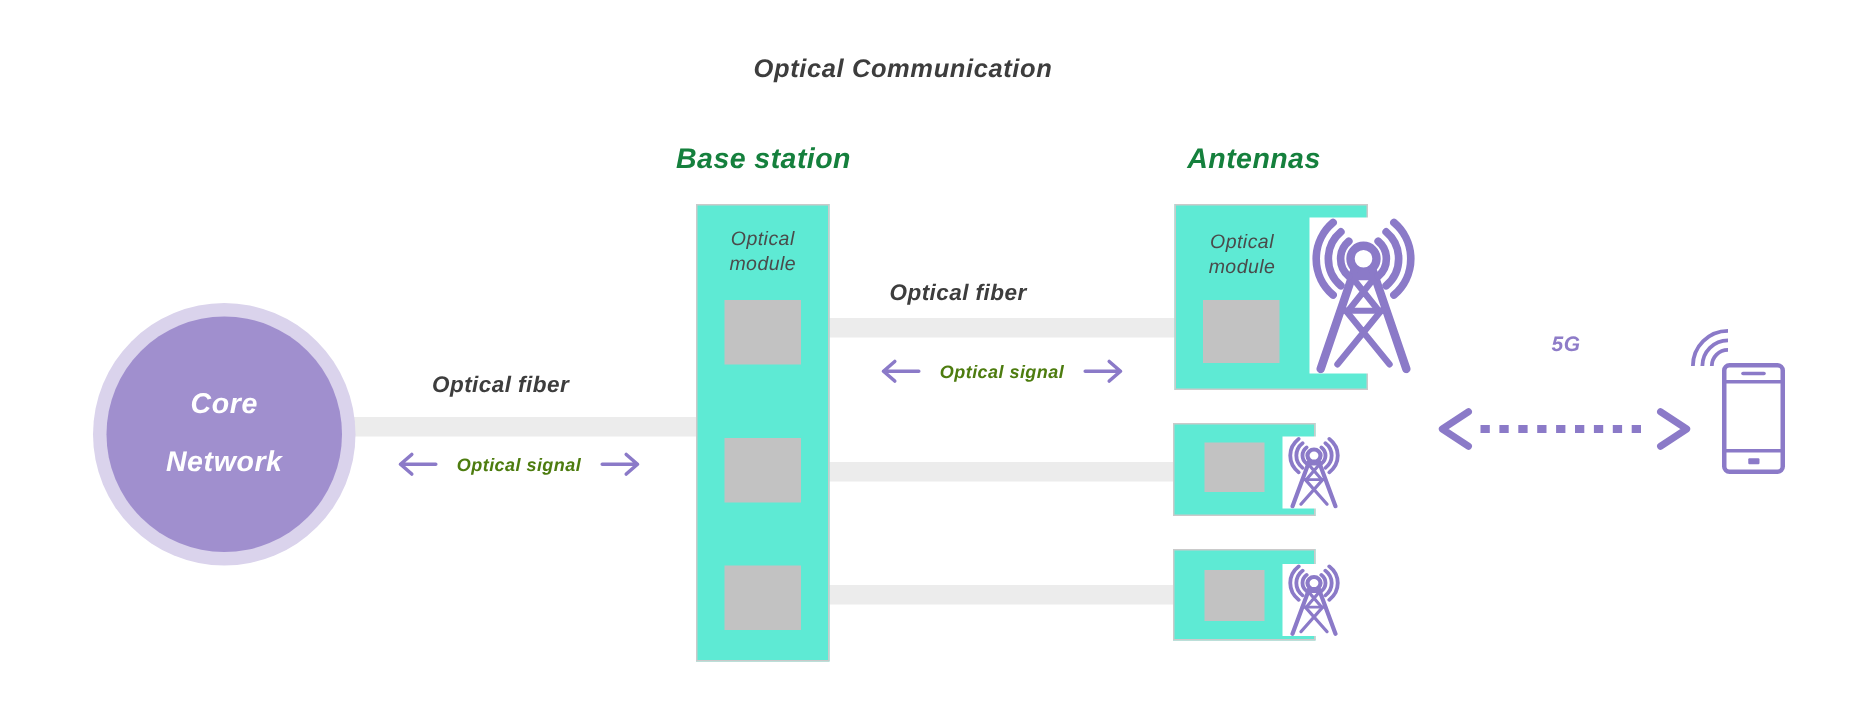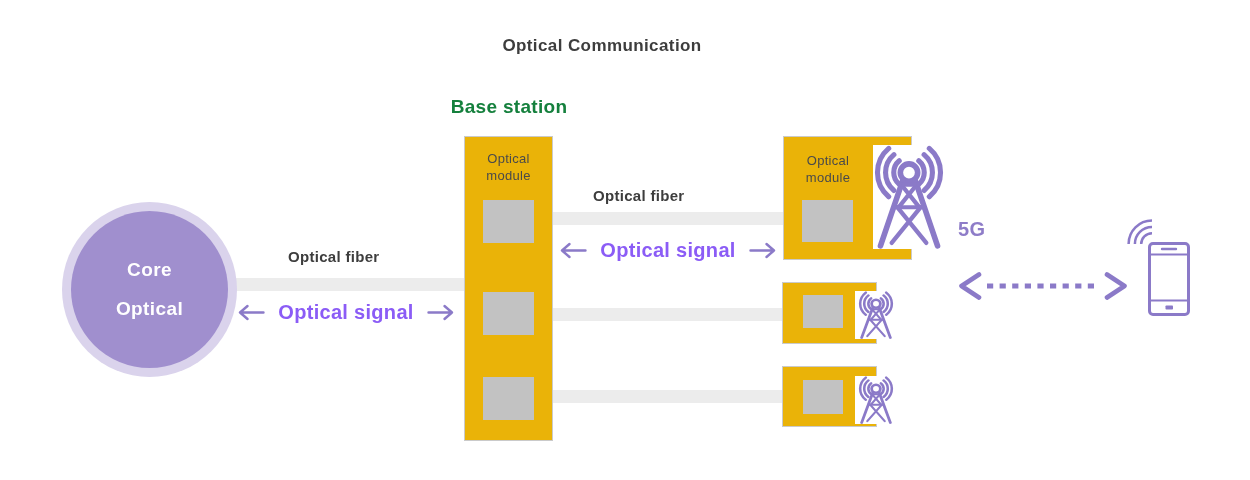--- a/index.html
+++ b/index.html
@@ -1,20 +1,20 @@
 <!DOCTYPE html>
 <html><head>
 <meta charset="utf-8">
 <style>
   html,body{margin:0;padding:0;background:#ffffff;}
   .canvas{
     position:relative;width:1250px;height:480px;background:#ffffff;overflow:hidden;
     font-family:"Liberation Sans","DejaVu Sans",sans-serif;
   }
-  .abs{position:absolute;}
+  .abs{position:absolute;font-style:italic;}
   .title{
     left:427px;top:36px;width:350px;text-align:center;
     font-size:17px;font-weight:bold;color:#3d3d3d;letter-spacing:.4px;
   }
   .section-heading{
     top:96px;width:150px;text-align:center;
     font-size:19px;font-weight:bold;color:#15803d;letter-spacing:.3px;
   }
   .fiber{background:#ececec;height:13px;z-index:0;}
   .core-outer{
@@ -26,32 +26,32 @@
     display:flex;flex-direction:column;align-items:center;justify-content:center;
     color:#ffffff;font-size:19px;font-weight:bold;line-height:1.3;letter-spacing:.4px;gap:14px;
   }
   .fiber-label{
     width:150px;text-align:left;font-size:15px;font-weight:bold;
     color:#3d3d3d;letter-spacing:.3px;z-index:1;
   }
   .signal-row{
     width:196px;display:flex;align-items:center;justify-content:center;gap:13px;z-index:1;
   }
-  .signal-text{font-size:20px;font-weight:600;color:#8b5cf6;letter-spacing:.3px;white-space:nowrap;}
+  .signal-text{font-size:12px;font-weight:600;color:#4d7c0f;letter-spacing:.3px;white-space:nowrap;}
   .box{
-    background:#eab308;border:1px solid #cacaca;box-sizing:border-box;z-index:2;
+    background:#5eead4;border:1px solid #cacaca;box-sizing:border-box;z-index:2;
   }
   .module-label{
     font-size:13px;color:#4a4a4a;text-align:center;line-height:17px;letter-spacing:.3px;
   }
   .gray-square{background:#c2c2c2;z-index:3;}
   .icon-wrap{z-index:4;background:#ffffff;line-height:0;}
   .fiveg-label{
-    left:958px;top:220px;width:172px;
-    font-size:20px;font-weight:600;color:#8e7cc8;line-height:19px;letter-spacing:.3px;
+    left:958px;top:220px;width:172px;text-align:center;
+    font-size:14px;font-weight:600;color:#8e7cc8;line-height:19px;letter-spacing:.3px;
   }
   svg{display:block;}
 </style>
 </head>
 <body>
 
 <div class="canvas">
 
   <svg width="0" height="0" style="position:absolute" aria-hidden="true">
     <defs>
@@ -62,30 +62,31 @@
         <path d="M47.4 36 L62.6 36 M39.8 58 L70.2 58" stroke-width="4" stroke-linecap="round"></path>
         <path d="M45.4 12.5 A15 15 0 0 0 45.4 35.5 M40.2 6.4 A23 23 0 0 0 40.2 41.6 M35.1 0.3 A31 31 0 0 0 35.1 47.7" stroke-width="5" stroke-linecap="round"></path>
         <path d="M64.6 12.5 A15 15 0 0 1 64.6 35.5 M69.8 6.4 A23 23 0 0 1 69.8 41.6 M74.9 0.3 A31 31 0 0 1 74.9 47.7" stroke-width="5" stroke-linecap="round"></path>
       </g>
     </defs>
   </svg>
 
   <div class="abs title">Optical Communication</div>
 
   <div class="abs section-heading" style="left:434px;">Base station</div>
+  <div class="abs section-heading" style="left:761px;">Antennas</div>
 
   <div class="abs fiber" style="left:195px;top:278px;width:269px;"></div>
   <div class="abs fiber" style="left:553px;top:212px;width:230px;"></div>
   <div class="abs fiber" style="left:553px;top:308px;width:229px;"></div>
   <div class="abs fiber" style="left:553px;top:390px;width:229px;"></div>
 
   <div class="abs core-outer">
     <div class="core-inner">
       <span>Core</span>
-      <span>Optical</span>
+      <span>Network</span>
     </div>
   </div>
 
   <div class="abs fiber-label" style="left:288px;top:248px;">Optical fiber</div>
   <div class="abs signal-row" style="left:248px;top:301px;">
     <span>
       <svg width="27" height="17" viewBox="0 0 27 17">
           <path d="M25.5 8.5 L2 8.5 M9.5 2 L2 8.5 L9.5 15" fill="none" stroke="#8b7ac8" stroke-width="2.4" stroke-linecap="round" stroke-linejoin="round"></path>
         </svg>
     </span>

